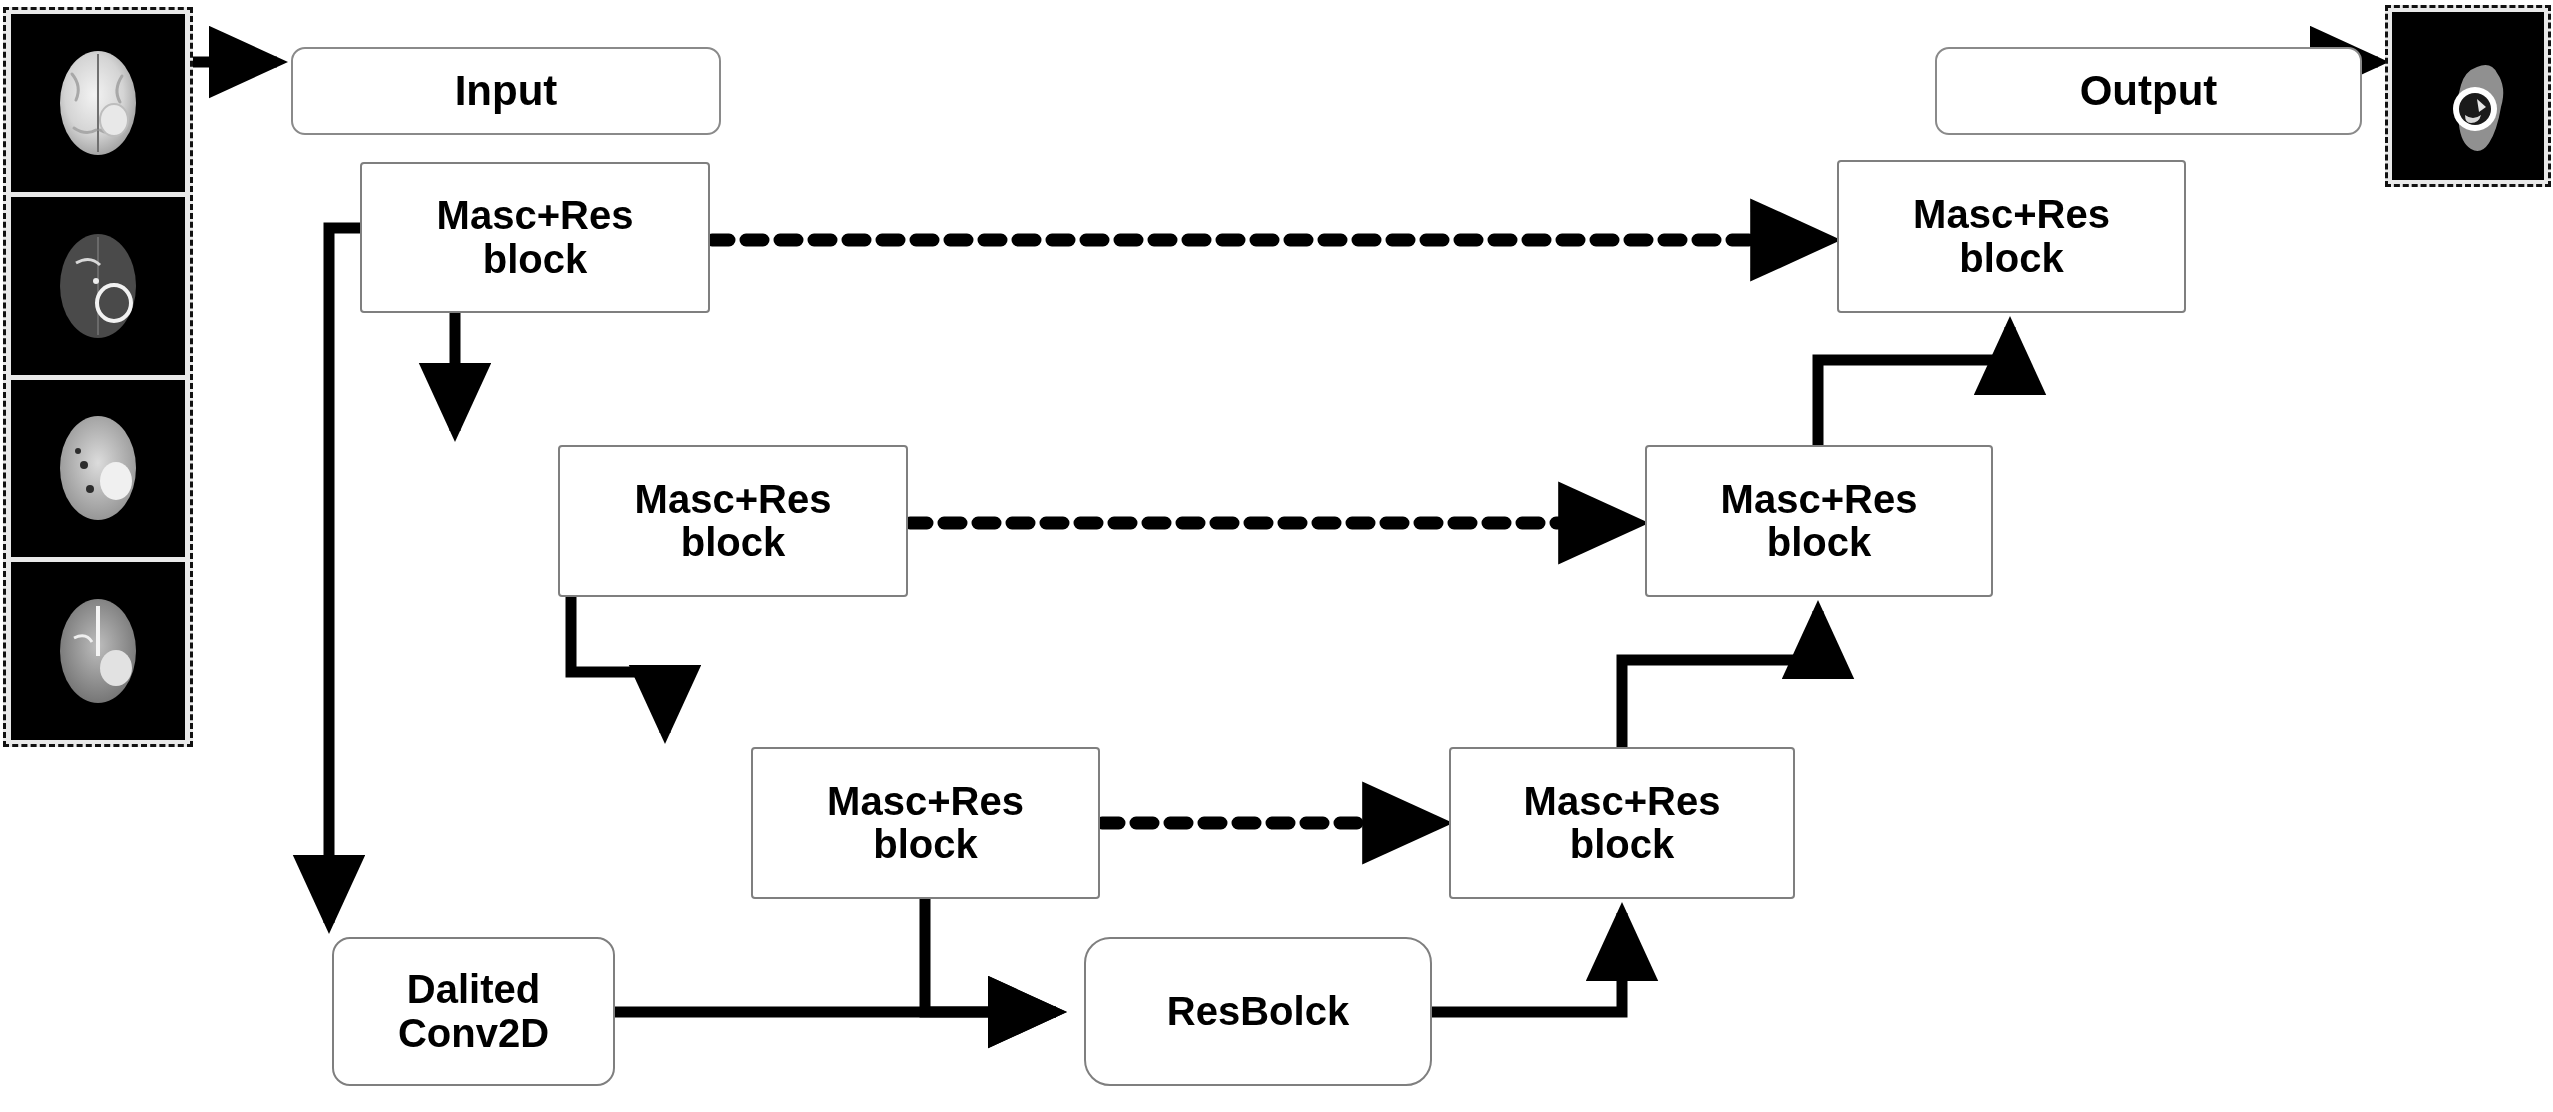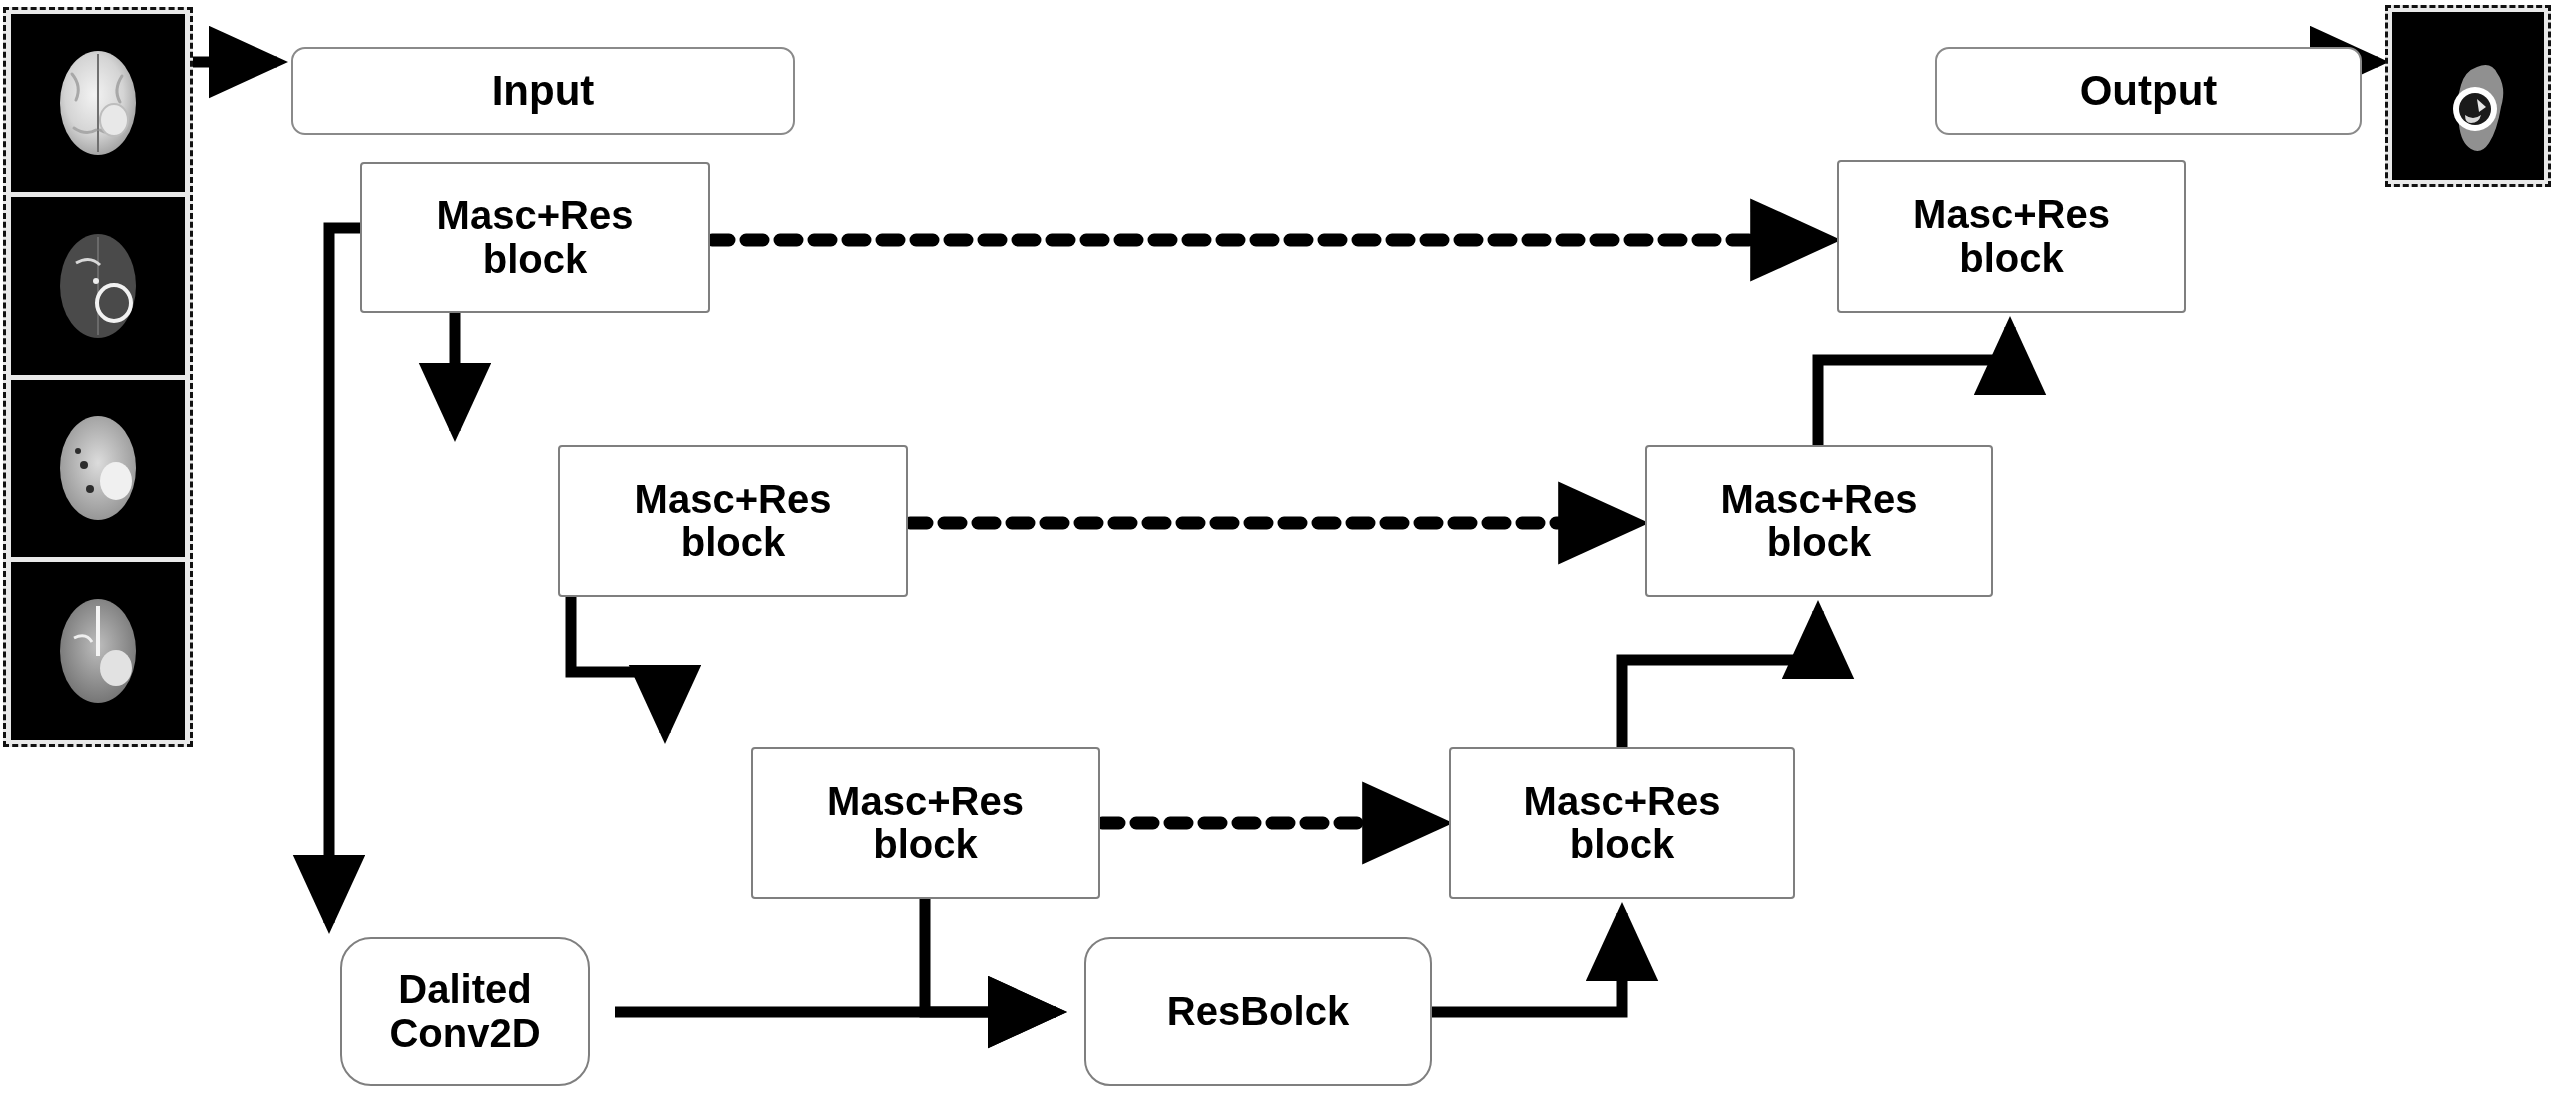--- a/index.html
+++ b/index.html
@@ -17,31 +17,31 @@
     align-items:center;
     justify-content:center;
     text-align:center;
     color:#000;
     font-weight:bold;
     line-height:1.08;
     z-index:3;
   }
   .node .lbl{white-space:pre-line;display:block;}
 
-  .n-input{left:291px;top:47px;width:504px;height:88px;font-size:42px;border-radius:14px;border-color:#8a8a8a;}
+  .n-input{left:291px;top:47px;width:430px;height:88px;font-size:42px;border-radius:14px;border-color:#8a8a8a;}
   .n-output{left:1935px;top:47px;width:427px;height:88px;font-size:42px;border-radius:14px;border-color:#8a8a8a;}
 
   .n-mrb1{left:360px;top:162px;width:350px;height:151px;font-size:40px;}
   .n-mrb2{left:558px;top:445px;width:350px;height:152px;font-size:40px;}
   .n-mrb3{left:751px;top:747px;width:349px;height:152px;font-size:40px;}
   .n-mrb4{left:1449px;top:747px;width:346px;height:152px;font-size:40px;}
   .n-mrb5{left:1645px;top:445px;width:348px;height:152px;font-size:40px;}
   .n-mrb6{left:1837px;top:160px;width:349px;height:153px;font-size:40px;}
 
-  .n-dilated{left:332px;top:937px;width:250px;height:149px;font-size:40px;border-radius:31px;margin-left:8px;}
+  .n-dilated{left:332px;top:937px;width:283px;height:149px;font-size:40px;border-radius:18px;}
   .n-resblock{left:1084px;top:937px;width:348px;height:149px;font-size:40px;border-radius:26px;}
 
   
   .img-strip{
     position:absolute;left:3px;top:7px;width:190px;height:740px;
     border:3px dashed #111;background:#e9e9e9;box-sizing:border-box;
     padding:4px 5px;display:flex;flex-direction:column;gap:5px;z-index:2;
   }
   .slice{flex:1;background:#000;position:relative;overflow:hidden;}
   .out-panel{

